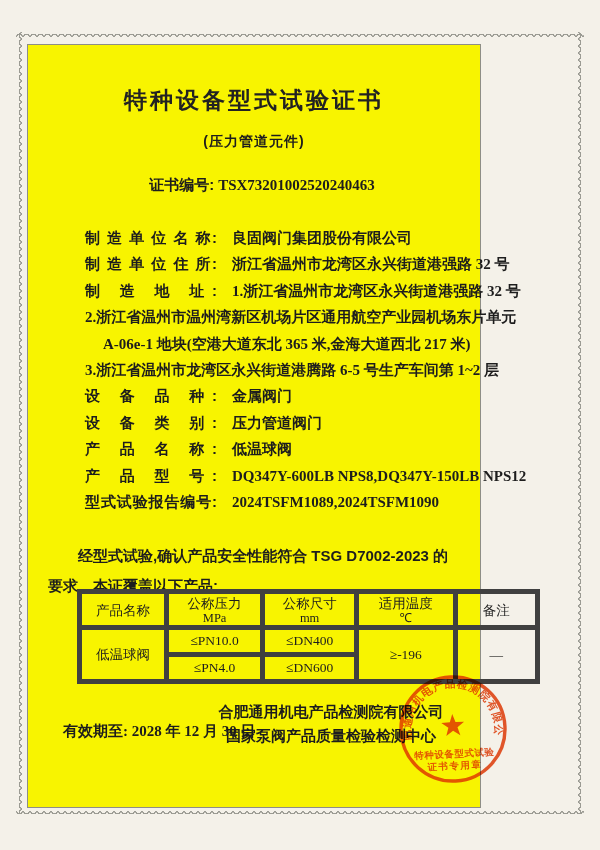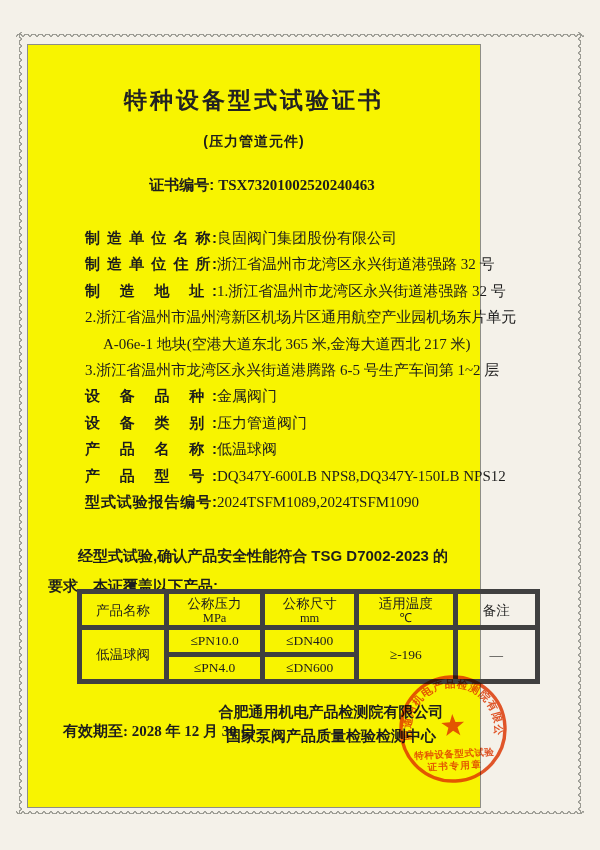--- a/index.html
+++ b/index.html
@@ -50,25 +50,25 @@
   }
   .certno {
     position:absolute; top:131px; left:8px; width:100%;
     text-align:center; font-size:15px; font-weight:bold;
   }
   .certno .num { font-family:"Liberation Serif", serif; font-weight:600; margin-left:4px; }
   
   .fields { position:absolute; top:180px; left:57px; right:26px; font-size:15px; line-height:26.4px; }
   .frow { white-space:nowrap; }
   .flabel {
-    display:inline-block; width:132px; margin-right:0;
+    display:inline-block; width:132px; margin-right:15px;
     font-weight:bold; text-align:justify; text-align-last:justify;
     vertical-align:top;
   }
-  .fvalue { font-family:"Liberation Serif", serif; font-weight:400;margin-top:40px; }
+  .fvalue { font-family:"Liberation Serif", serif; font-weight:700;margin-top:40px; }
   .cont { padding-left:0; }
   .cont2 { padding-left:18px; }
   
   .statement {
     position:absolute; top:496px; left:20px; right:24px;
     font-size:15px; line-height:30px; text-indent:2em;
     font-family:Liberation Sans, sans-serif; font-weight:600;
   }
   
   table.products {

